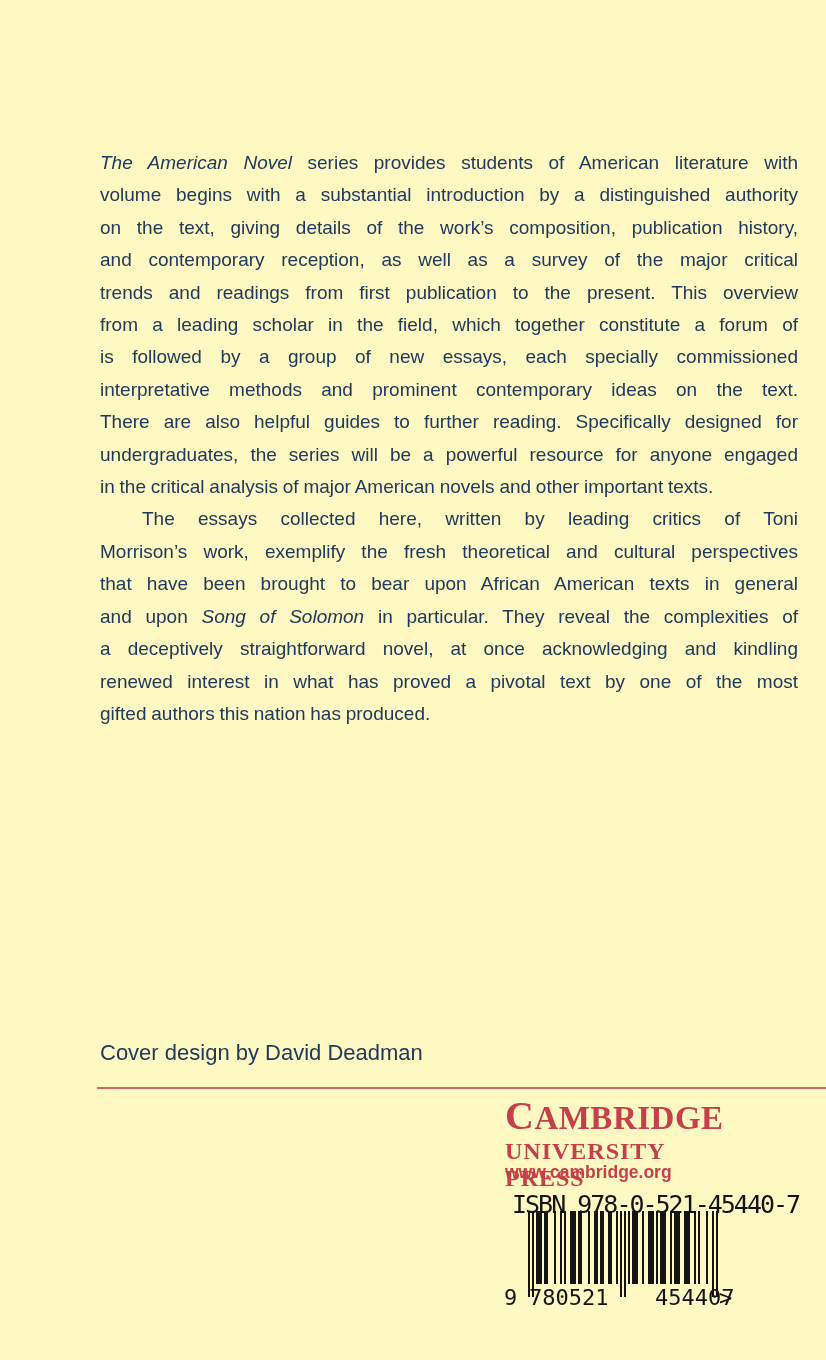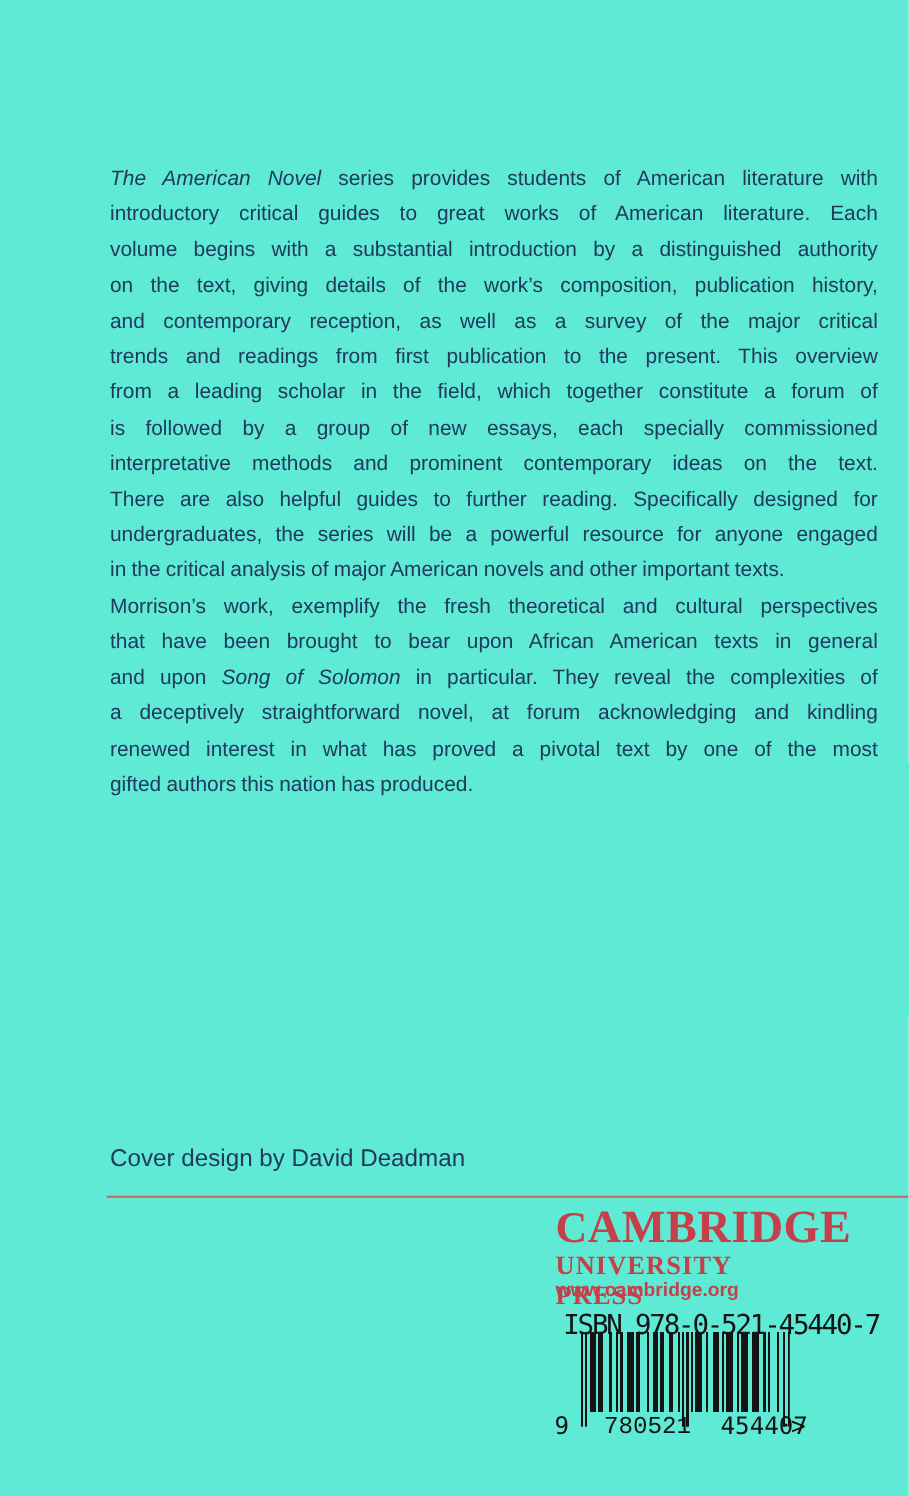--- a/index.html
+++ b/index.html
@@ -5,21 +5,21 @@
   :root{
     --navy:#20395c;
     --red:#c5404a;
     --rule:#c96a66;
     --ink:#141414;
   }
   html,body{margin:0;padding:0;background:#e8e8e8;}
   .page{
     position:relative;
     width:826px;height:1360px;
-    background:#5eead4;
+    background:#fef9c3;
     overflow:hidden;
     font-family:"Liberation Sans",sans-serif;
     margin:0 auto;
   }
   
   .blurb{
     position:absolute;left:100px;top:147px;width:698px;
     color:var(--navy);
     font-size:19px;line-height:32.4px;
     word-spacing:-0.5px;
@@ -36,21 +36,21 @@
   
   .rule{
     position:absolute;left:97px;top:1087px;width:729px;height:2px;
     background:var(--rule);
   }
   
   .pub-name{
     position:absolute;left:505px;top:1098px;width:240px;
     color:var(--red);
     font-family:"Liberation Serif",serif;font-weight:bold;
-    font-size:42px;line-height:36px;letter-spacing:0.5px;
+    font-size:33px;line-height:36px;letter-spacing:0.5px;
   }
   .pub-name::first-letter{font-size:40px;}
   .pub-sub{
     position:absolute;left:505px;top:1138px;width:240px;
     color:var(--red);
     font-family:"Liberation Serif",serif;font-weight:bold;
     font-size:24px;letter-spacing:1px;
   }
   .pub-url{
     position:absolute;left:505px;top:1162px;
@@ -68,46 +68,46 @@
     position:absolute;left:528px;top:1211px;width:190px;height:100px;
   }
   .barcode-wrap svg{position:absolute;left:0;top:0;}
   .bd{
     position:absolute;top:74px;
     color:var(--ink);
     font-family:"DejaVu Sans Mono",monospace;
     font-size:22px;white-space:nowrap;
   }
   .bd-first{left:-24px;}
-  .bd-g1{left:21px;font-family:Liberation Mono, monospace;}
+  .bd-g1{left:1px;}
   .bd-g2{left:103px;margin-left:24px;}
   .bd-gt{left:191px;}
 </style>
 </head>
 <body>
 
 <div class="page">
 
   <div class="blurb">
       <div class="line"><span class="em">The American Novel</span><span> series provides students of American literature with</span></div>
-      <div class="line"><span>introductory critical guides to great works of American literature. Each</span></div>
       <div class="line"><span>volume begins with a substantial introduction by a distinguished authority</span></div>
       <div class="line"><span>on the text, giving details of the work’s composition, publication history,</span></div>
       <div class="line"><span>and contemporary reception, as well as a survey of the major critical</span></div>
       <div class="line"><span>trends and readings from first publication to the present. This overview</span></div>
       <div class="line"><span>from a leading scholar in the field, which together constitute a forum of</span></div>
       <div class="line"><span>is followed by a group of new essays, each specially commissioned</span></div>
       <div class="line"><span>interpretative methods and prominent contemporary ideas on the text.</span></div>
       <div class="line"><span>There are also helpful guides to further reading. Specifically designed for</span></div>
       <div class="line"><span>undergraduates, the series will be a powerful resource for anyone engaged</span></div>
       <div class="line last"><span>in the critical analysis of major American novels and other important texts.</span></div>
+      <div class="line indent"><span>The essays collected here, written by leading critics of Toni</span></div>
       <div class="line"><span>Morrison’s work, exemplify the fresh theoretical and cultural perspectives</span></div>
       <div class="line"><span>that have been brought to bear upon African American texts in general</span></div>
       <div class="line"><span>and upon </span><span class="em">Song of Solomon</span><span> in particular. They reveal the complexities of</span></div>
-      <div class="line"><span>a deceptively straightforward novel, at forum acknowledging and kindling</span></div>
+      <div class="line"><span>a deceptively straightforward novel, at once acknowledging and kindling</span></div>
       <div class="line"><span>renewed interest in what has proved a pivotal text by one of the most</span></div>
       <div class="line last"><span>gifted authors this nation has produced.</span></div>
     </div>
 
   <div class="credit">Cover design by David Deadman</div>
 
   <div class="rule"></div>
 
   <div class="pub-name">CAMBRIDGE</div>
   <div class="pub-sub">UNIVERSITY PRESS</div>

